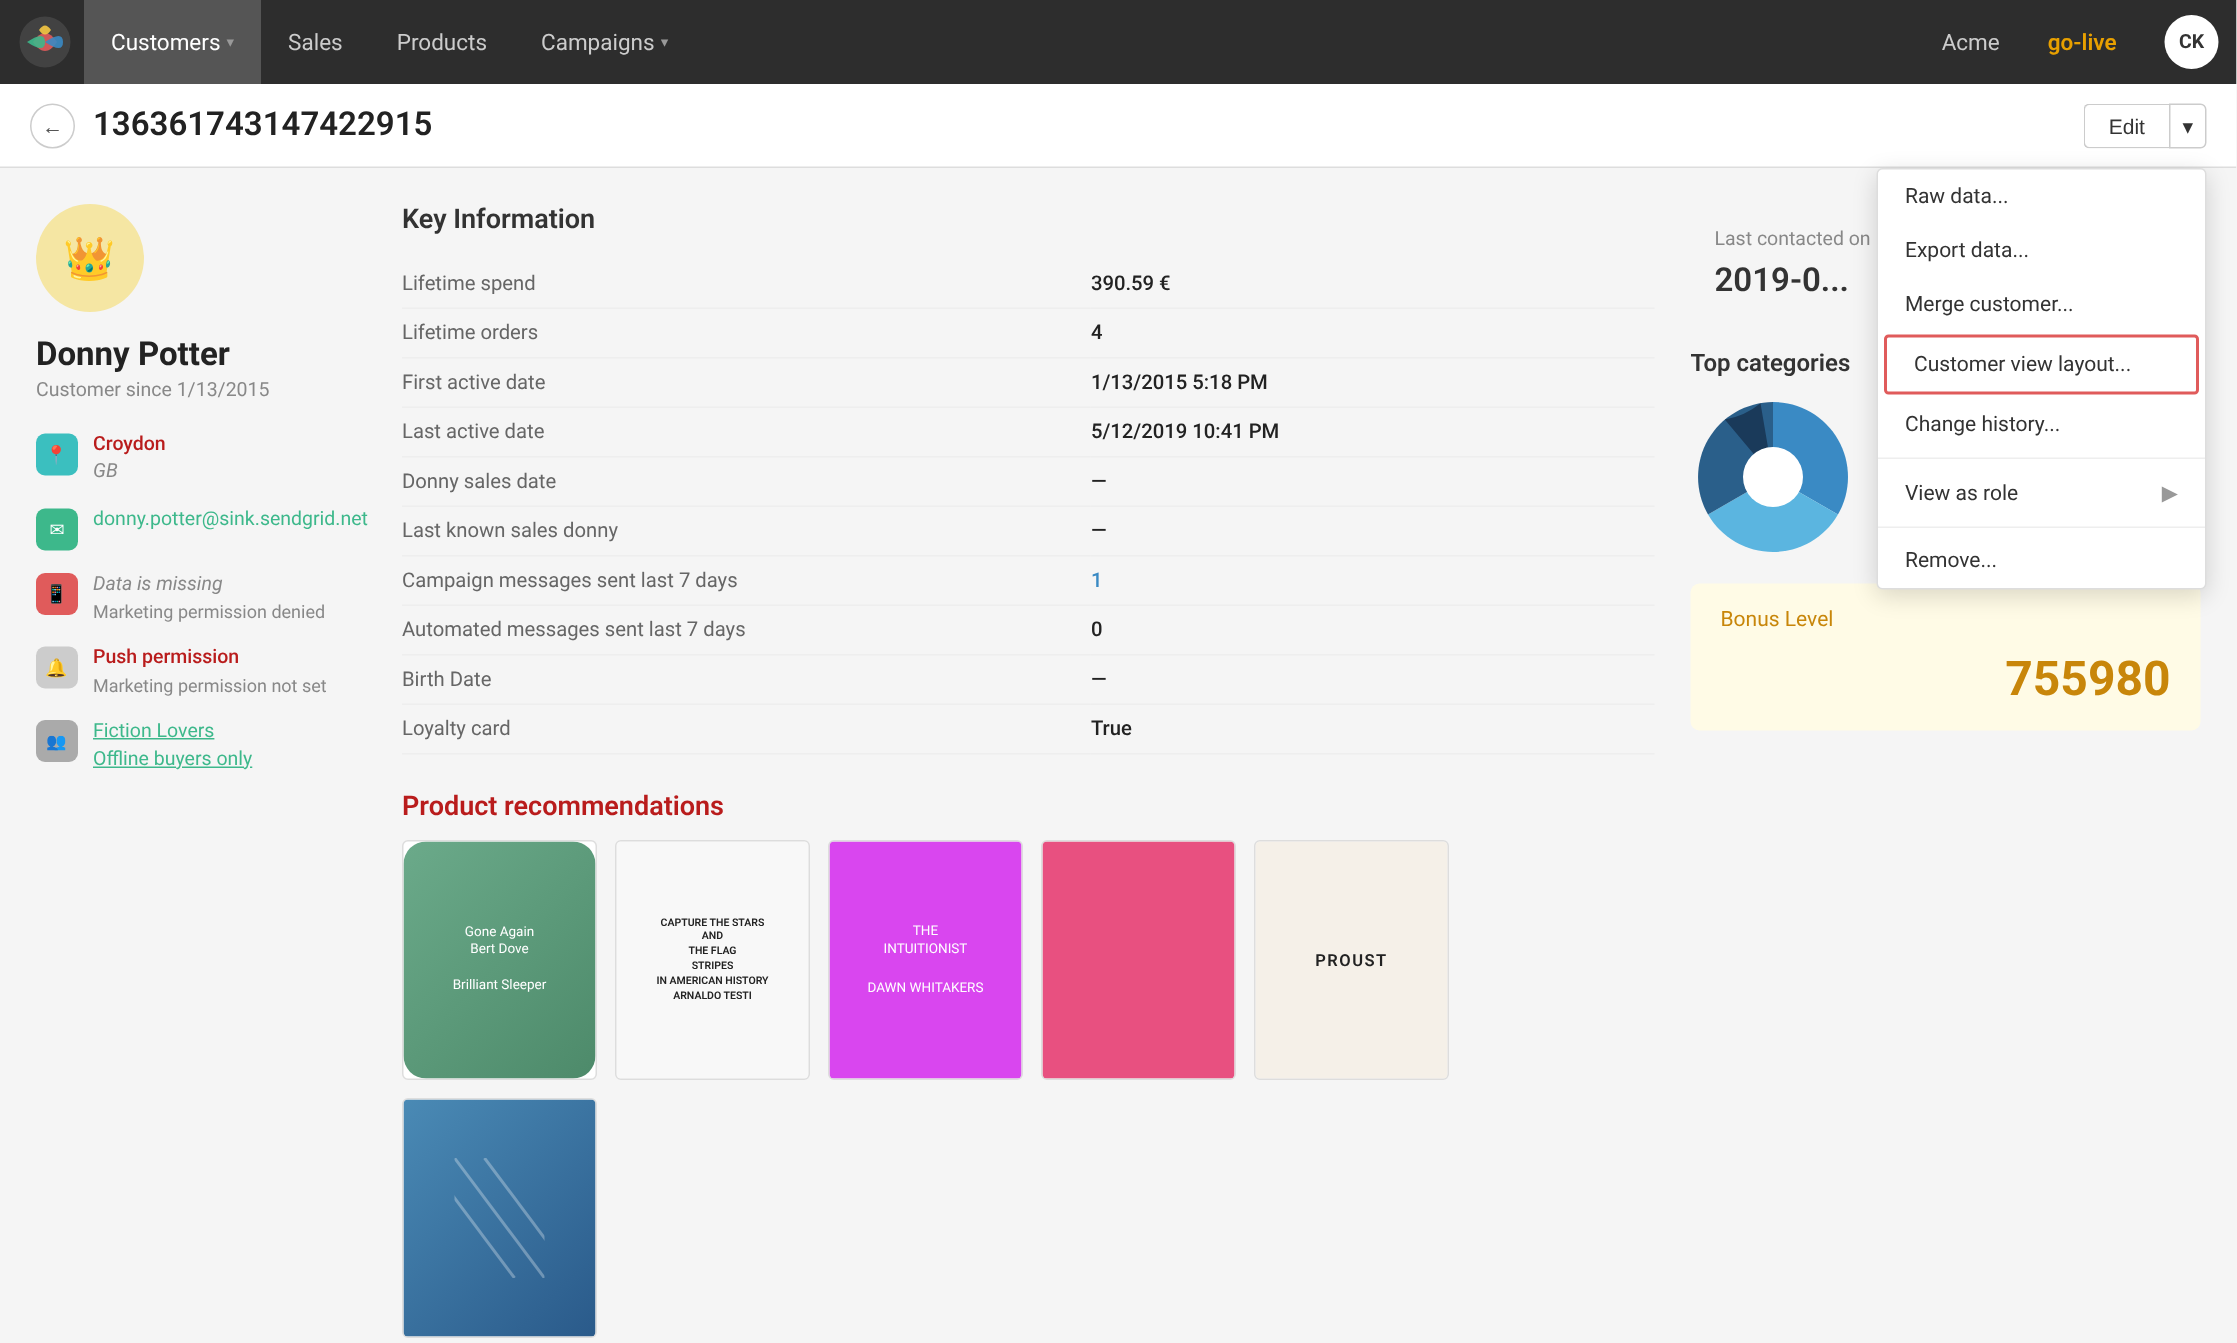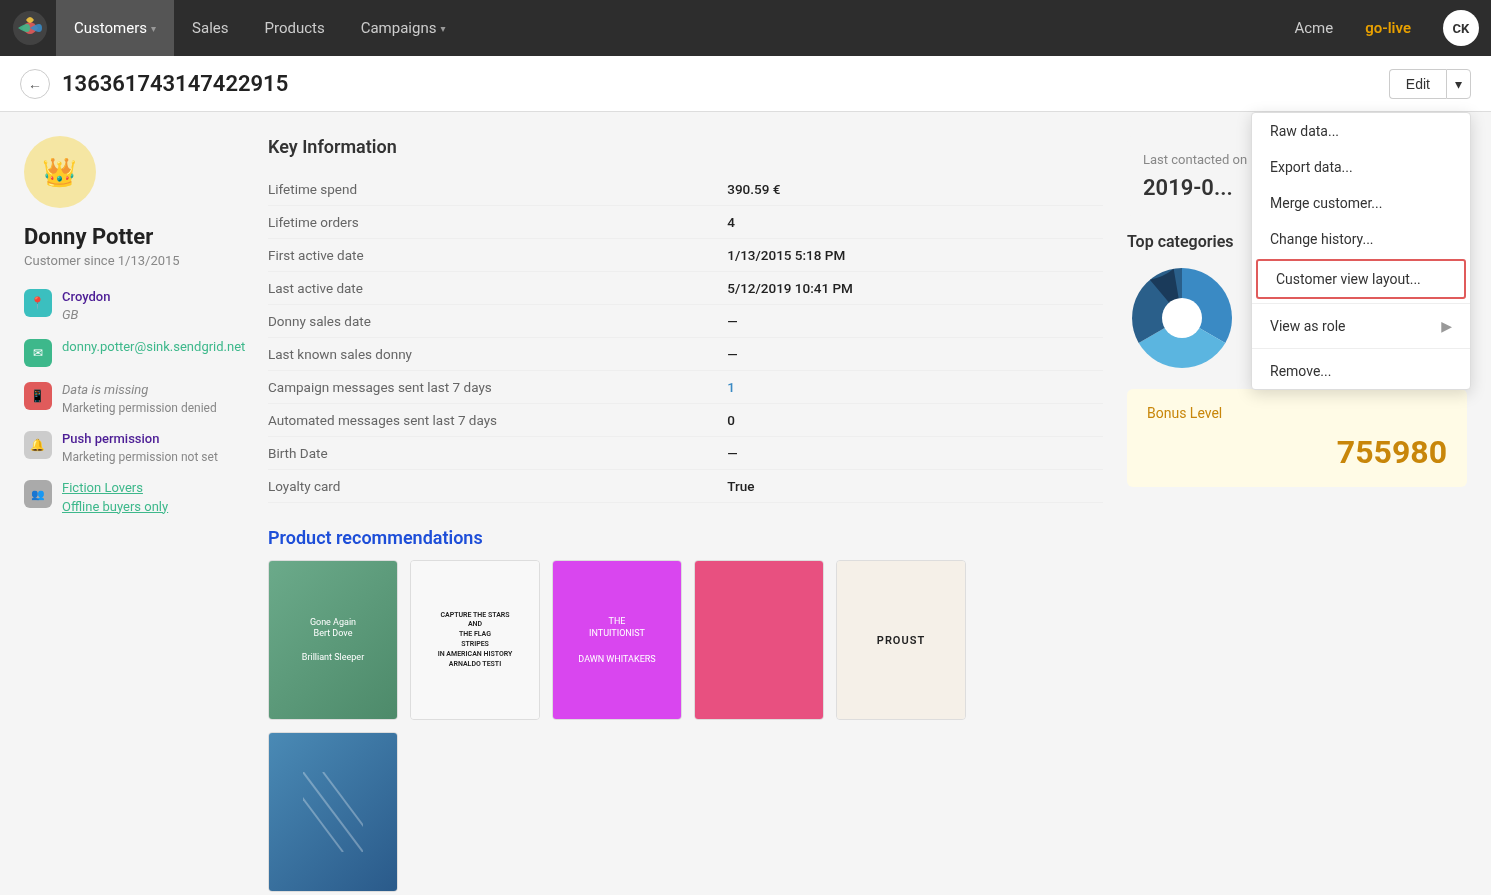--- a/index.html
+++ b/index.html
@@ -184,62 +184,62 @@
       font-size: 13px;
       flex-shrink: 0;
       margin-top: 1px;
     }
     .info-icon.teal { background: #3bbfbf; color: #fff; }
     .info-icon.green { background: #3db88b; color: #fff; }
     .info-icon.red { background: #e05b5b; color: #fff; }
     .info-icon.gray { background: #ccc; color: #fff; }
     .info-icon.group { background: #aaa; color: #fff; }
     .info-text { font-size: 13px; line-height: 1.4; }
-    .info-text .primary { color: #4c1d95; font-weight: 500; }
+    .info-text .primary { color: #b91c1c; font-weight: 500; }
     .info-text .secondary { color: #888; font-style: italic; }
     .info-text .link { color: #3db88b; text-decoration: none; }
     .info-text .group-link { color: #3db88b; font-size: 13px; display: block; }
 
     
     .center-panel { flex: 1; }
     .section-title {
       font-size: 18px;
       font-weight: 600;
       color: #333;
       margin-bottom: 16px;
     }
     .key-info-table { width: 100%; border-collapse: collapse; }
     .key-info-table tr td { padding: 8px 0; font-size: 13.5px; border-bottom: 1px solid #eee; }
     .key-info-table tr td:first-child { color: #666; width: 55%; }
     .key-info-table tr td:last-child { color: #222; font-weight: 500; }
 
     .product-rec-title {
       font-size: 18px;
       font-weight: 600;
-      color: #1d4ed8;
+      color: #b91c1c;
       margin: 24px 0 12px;
     }
     .product-grid { display: flex; gap: 12px; flex-wrap: wrap; }
     .product-card {
       width: 130px; height: 160px;
       background: #fff;
       border: 1px solid #ddd;
       border-radius: 4px;
       overflow: hidden;
       display: flex; align-items: center; justify-content: center;
     }
     .book-cover {
       width: 100%; height: 100%;
       display: flex; flex-direction: column;
       align-items: center; justify-content: center;
       font-size: 10px;
       padding: 6px;
       text-align: center;
     }
-    .book-cover.green-teal { background: linear-gradient(135deg, #6baa8a, #4d8a6a); color: #fff; }
+    .book-cover.green-teal { background: linear-gradient(135deg, #6baa8a, #4d8a6a); color: #fff; border-radius: 15px; }
     .book-cover.white-text { background: #f8f8f8; color: #222; }
     .book-cover.dark { background: #d946ef; color: #fff; }
     .book-cover.pink { background: #e85080; color: #fff; }
     .book-cover.beige { background: #f5f0e8; color: #222; }
     .book-cover.blue-pattern { background: linear-gradient(135deg, #4a8ab5, #2a5a8a); color: #fff; }
 
     
     .right-panel {
       width: 340px;
       flex-shrink: 0;
@@ -331,25 +331,25 @@
 <div class="dropdown-menu">
   <div class="dropdown-menu-item">
     <span>Raw data...</span>
   </div>
   <div class="dropdown-menu-item">
     <span>Export data...</span>
   </div>
   <div class="dropdown-menu-item">
     <span>Merge customer...</span>
   </div>
+  <div class="dropdown-menu-item highlighted">
+    <span>Customer view layout...</span>
+  </div>
   <div class="dropdown-menu-item">
     <span>Change history...</span>
-  </div>
-  <div class="dropdown-menu-item highlighted">
-    <span>Customer view layout...</span>
   </div>
   <div class="dropdown-divider"></div>
   <div class="dropdown-menu-item">
     <span>View as role</span>
     <span style="color:#999;">▶</span>
   </div>
   <div class="dropdown-divider"></div>
   <div class="dropdown-menu-item">
     <span>Remove...</span>
   </div>

